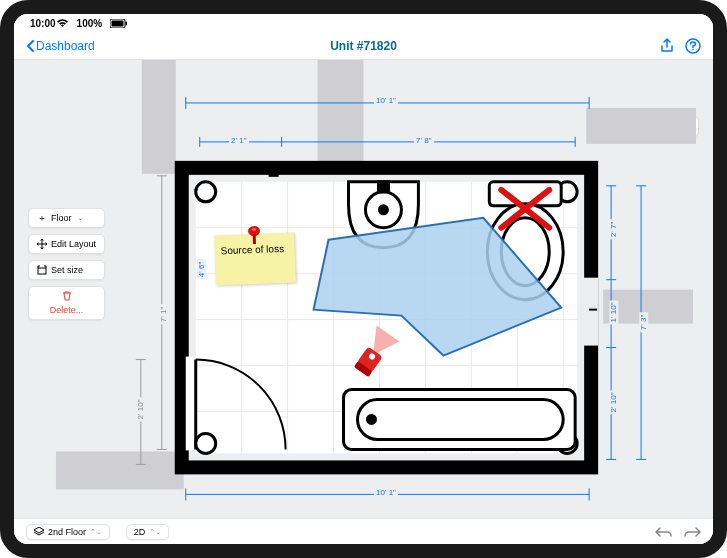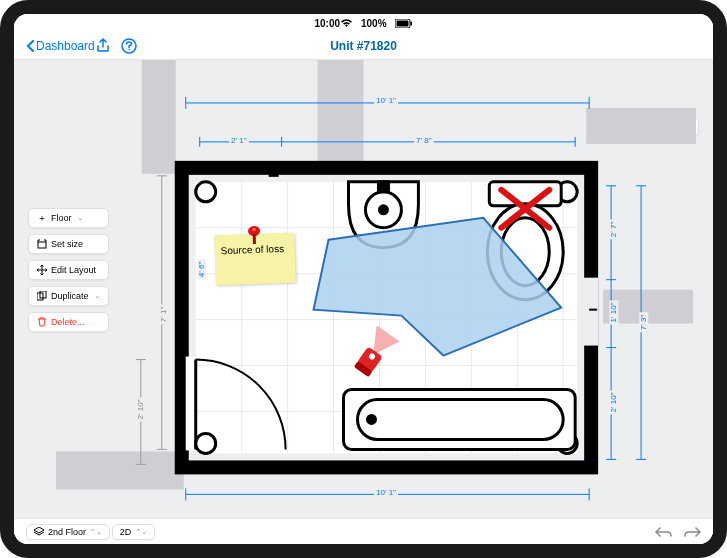--- a/index.html
+++ b/index.html
@@ -12,30 +12,30 @@
     border: 14px solid #1a1a1a;
     border-radius: 28px;
     background: #fff;
     overflow: hidden;
   }
   .screen { position: absolute; inset: 0; background: #f5f5f7; }
 
   
   .statusbar {
     position: absolute; top: 0; left: 0; right: 0; height: 18px;
-    display: flex; justify-content: center; align-items: center;
+    display: flex; justify-content: flex-start; align-items: center;
     font-size: 10px; font-weight: 600; color: #000;
     padding: 0 16px; background: #fff;
   }
   .statusbar .right { display: flex; gap: 8px; align-items: center; }
 
   
   .navbar {
     position: absolute; top: 18px; left: 0; right: 0; height: 28px;
-    display: flex; align-items: center; 
+    display: flex; align-items: center; justify-content: space-between;
     padding: 0 12px; background: #fff;
     border-bottom: 1px solid #e5e5e7;
   }
   .navbar .back { color: #007aff; font-size: 12px; display: flex; align-items: center; gap: 2px; cursor: pointer; }
   .navbar .title { font-size: 12px; font-weight: 600; color: #0369a1; position: absolute; left: 50%; transform: translateX(-50%); }
   .navbar .actions { display: flex; gap: 10px; color: #007aff; }
   .icon-btn { width: 16px; height: 16px; cursor: pointer; }
 
   
   .room-chip {
@@ -59,32 +59,32 @@
   .toolbar {
     position: absolute; left: 14px; top: 148px;
     display: flex; flex-direction: column; gap: 6px;
   }
   .tool-btn {
     background: #fff; border: 1px solid #e0e0e0; border-radius: 5px;
     padding: 4px 8px; font-size: 9px;
     display: flex; align-items: center; gap: 4px; cursor: pointer;
     box-shadow: 0 1px 2px rgba(0,0,0,0.06);
   }
-  .tool-btn.danger { color: #ff3b30; }
+  .tool-btn.danger { color: #ff3b30; flex-direction: column; }
   .tool-btn .glyph { width: 10px; height: 10px; display: inline-flex; align-items: center; justify-content: center; }
   .tool-btn .chev { margin-left: 2px; font-size: 7px; color: #888; }
 
   
   .bottombar {
     position: absolute; bottom: 0; left: 0; right: 0; height: 26px;
     background: #fff; border-top: 1px solid #e5e5e7;
     display: flex; align-items: center; justify-content: space-between;
     padding: 0 12px;
   }
-  .bottombar .left { display: flex; gap: 2px; }
+  .bottombar .left { display: flex; gap: 16px; }
   .pill {
     background: #fff; border: 1px solid #e0e0e0; border-radius: 5px;
     padding: 2px 7px; font-size: 9px; display: flex; align-items: center; gap: 4px;
     cursor: pointer; box-shadow: 0 1px 2px rgba(0,0,0,0.05);
   }
   .bottombar .right { display: flex; gap: 10px; }
   .undoredo { width: 18px; height: 14px; cursor: pointer; opacity: 0.7; }
 
   
   .plan-layer { position: absolute; inset: 0; }
@@ -309,38 +309,30 @@
       </div>
 
       <div class="toolbar">
         <div class="tool-btn">
           <span class="glyph">＋</span>
           <span>Floor</span>
           <span class="chev">⌄</span>
         </div>
         <div class="tool-btn">
           <svg class="glyph" viewBox="0 0 10 10">
+              <path d="M5 0v10M0 5h10M5 0l-1.5 1.5M5 0l1.5 1.5M5 10l-1.5-1.5M5 10l1.5-1.5M0 5l1.5-1.5M0 5l1.5 1.5M10 5l-1.5-1.5M10 5l-1.5 1.5" stroke="#000" fill="none"></path>
+            </svg>
+          <span>Edit Layout</span>
+        </div>
+        <div class="tool-btn">
+          <svg class="glyph" viewBox="0 0 10 10">
               <rect x="1" y="3" width="8" height="6" stroke="#000" fill="none"></rect>
               <path d="M1 1h2M9 1h-2M1 1v2M9 1v2" stroke="#000"></path>
             </svg>
           <span>Set size</span>
-        </div>
-        <div class="tool-btn">
-          <svg class="glyph" viewBox="0 0 10 10">
-              <path d="M5 0v10M0 5h10M5 0l-1.5 1.5M5 0l1.5 1.5M5 10l-1.5-1.5M5 10l1.5-1.5M0 5l1.5-1.5M0 5l1.5 1.5M10 5l-1.5-1.5M10 5l-1.5 1.5" stroke="#000" fill="none"></path>
-            </svg>
-          <span>Edit Layout</span>
-        </div>
-        <div class="tool-btn">
-          <svg class="glyph" viewBox="0 0 10 10">
-              <rect x="0" y="2" width="6" height="7" stroke="#000" fill="none"></rect>
-              <rect x="3" y="0" width="6" height="7" stroke="#000" fill="none"></rect>
-            </svg>
-          <span>Duplicate</span>
-          <span class="chev">⌄</span>
         </div>
         <div class="tool-btn danger">
           <svg class="glyph" viewBox="0 0 10 10">
               <path d="M1 2h8M3 2V1h4v1M2 2l1 7h4l1-7" stroke="#ff3b30" fill="none"></path>
             </svg>
           <span>Delete...</span>
         </div>
       </div>
 
     </div>

